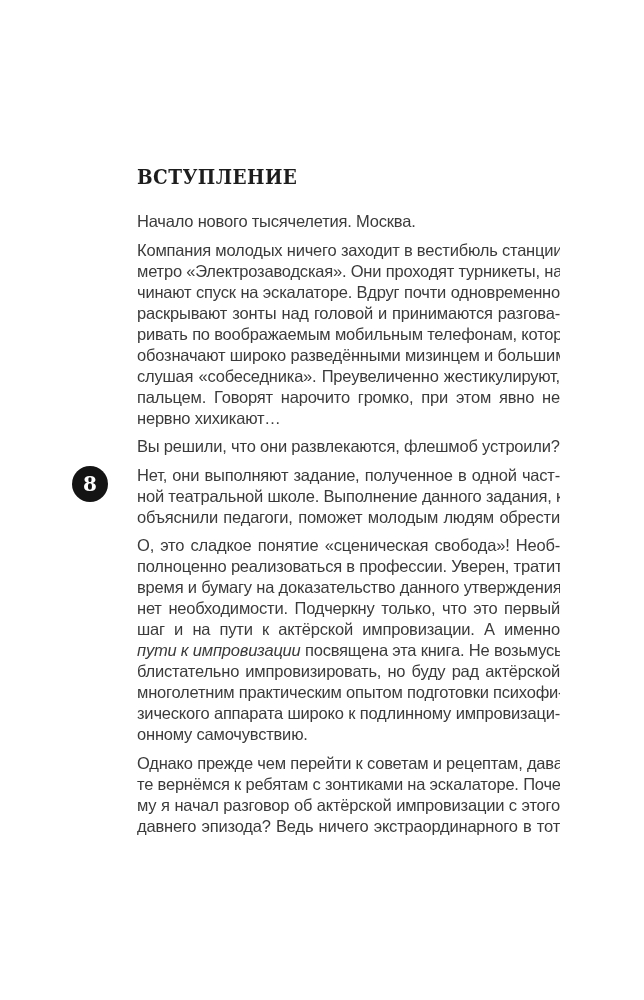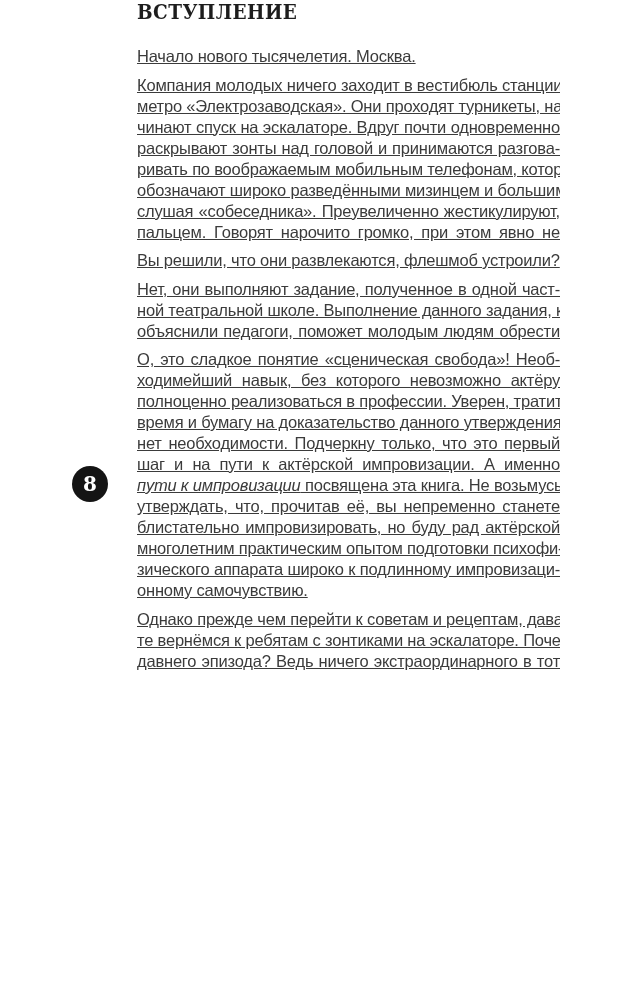--- a/index.html
+++ b/index.html
@@ -29,20 +29,21 @@
     justify-content: center;
     font-family: "DejaVu Serif", serif;
     font-size: 20px;
     font-weight: 700;
   }
   .text-column {
     position: absolute;
     left: 137px;
     top: 0;
     width: 423px;
+    padding-top: 165px;
     box-sizing: content-box;
   }
   .chapter-heading {
     margin: 0 0 23px 0;
     font-family: "DejaVu Serif", serif;
     font-weight: 700;
     font-size: 21px;
     line-height: 23px;
     letter-spacing: 0.5px;
     color: var(--heading, #1d1d1d);
@@ -57,21 +58,20 @@
     line-height: 21px;
     letter-spacing: -0.2px;
   }
   .paragraph:last-child { margin-bottom: 0; }
   .line {
     text-align: justify;
     text-align-last: justify;
     height: 21px;
     overflow: hidden;
     white-space: nowrap;
-    text-decoration: underline;
   }
   .line.para-last {
     text-align-last: left;
   }
   .line em {
     font-style: italic;
   }
 </style>
 </head>
 <body>
@@ -90,44 +90,44 @@
         </div>
         <div class="paragraph">
           <div class="line"><span>Компания молодых ничего заходит в вестибюль станции</span></div>
           <div class="line"><span>метро «Электрозаводская». Они проходят турникеты, на-</span></div>
           <div class="line"><span>чинают спуск на эскалаторе. Вдруг почти одновременно</span></div>
           <div class="line"><span>раскрывают зонты над головой и принимаются разгова-</span></div>
           <div class="line"><span>ривать по воображаемым мобильным телефонам, которые</span></div>
           <div class="line"><span>обозначают широко разведёнными мизинцем и большим</span></div>
           <div class="line"><span>слушая «собеседника». Преувеличенно жестикулируют,</span></div>
           <div class="line"><span>пальцем. Говорят нарочито громко, при этом явно не</span></div>
+          <div class="line para-last"><span>нервно хихикают…</span></div>
         </div>
         <div class="paragraph">
           <div class="line para-last"><span>Вы решили, что они развлекаются, флешмоб устроили?</span></div>
         </div>
         <div class="paragraph">
           <div class="line"><span>Нет, они выполняют задание, полученное в одной част-</span></div>
           <div class="line"><span>ной театральной школе. Выполнение данного задания, как</span></div>
           <div class="line"><span>объяснили педагоги, поможет молодым людям обрести</span></div>
         </div>
         <div class="paragraph">
           <div class="line"><span>О, это сладкое понятие «сценическая свобода»! Необ-</span></div>
-          <div class="line"><span>ходимейший навык, без которого невозможно актёру</span></div>
           <div class="line"><span>полноценно реализоваться в профессии. Уверен, тратить</span></div>
           <div class="line"><span>время и бумагу на доказательство данного утверждения</span></div>
           <div class="line"><span>нет необходимости. Подчеркну только, что это первый</span></div>
           <div class="line"><span>шаг и на пути к актёрской импровизации. А именно</span></div>
           <div class="line"><em>пути к импровизации</em><span> посвящена эта книга. Не возьмусь</span></div>
-          <div class="line"><span>утверждать, что, прочитав её, вы непременно станете</span></div>
           <div class="line"><span>блистательно импровизировать, но буду рад актёрской</span></div>
           <div class="line"><span>многолетним практическим опытом подготовки психофи-</span></div>
           <div class="line"><span>зического аппарата широко к подлинному импровизаци-</span></div>
           <div class="line para-last"><span>онному самочувствию.</span></div>
         </div>
         <div class="paragraph">
           <div class="line"><span>Однако прежде чем перейти к советам и рецептам, давай-</span></div>
           <div class="line"><span>те вернёмся к ребятам с зонтиками на эскалаторе. Поче-</span></div>
+          <div class="line"><span>му я начал разговор об актёрской импровизации с этого</span></div>
           <div class="line"><span>давнего эпизода? Ведь ничего экстраординарного в тот</span></div>
         </div>
       </section>
   </main>
 
 </div>
 
 </body></html>

